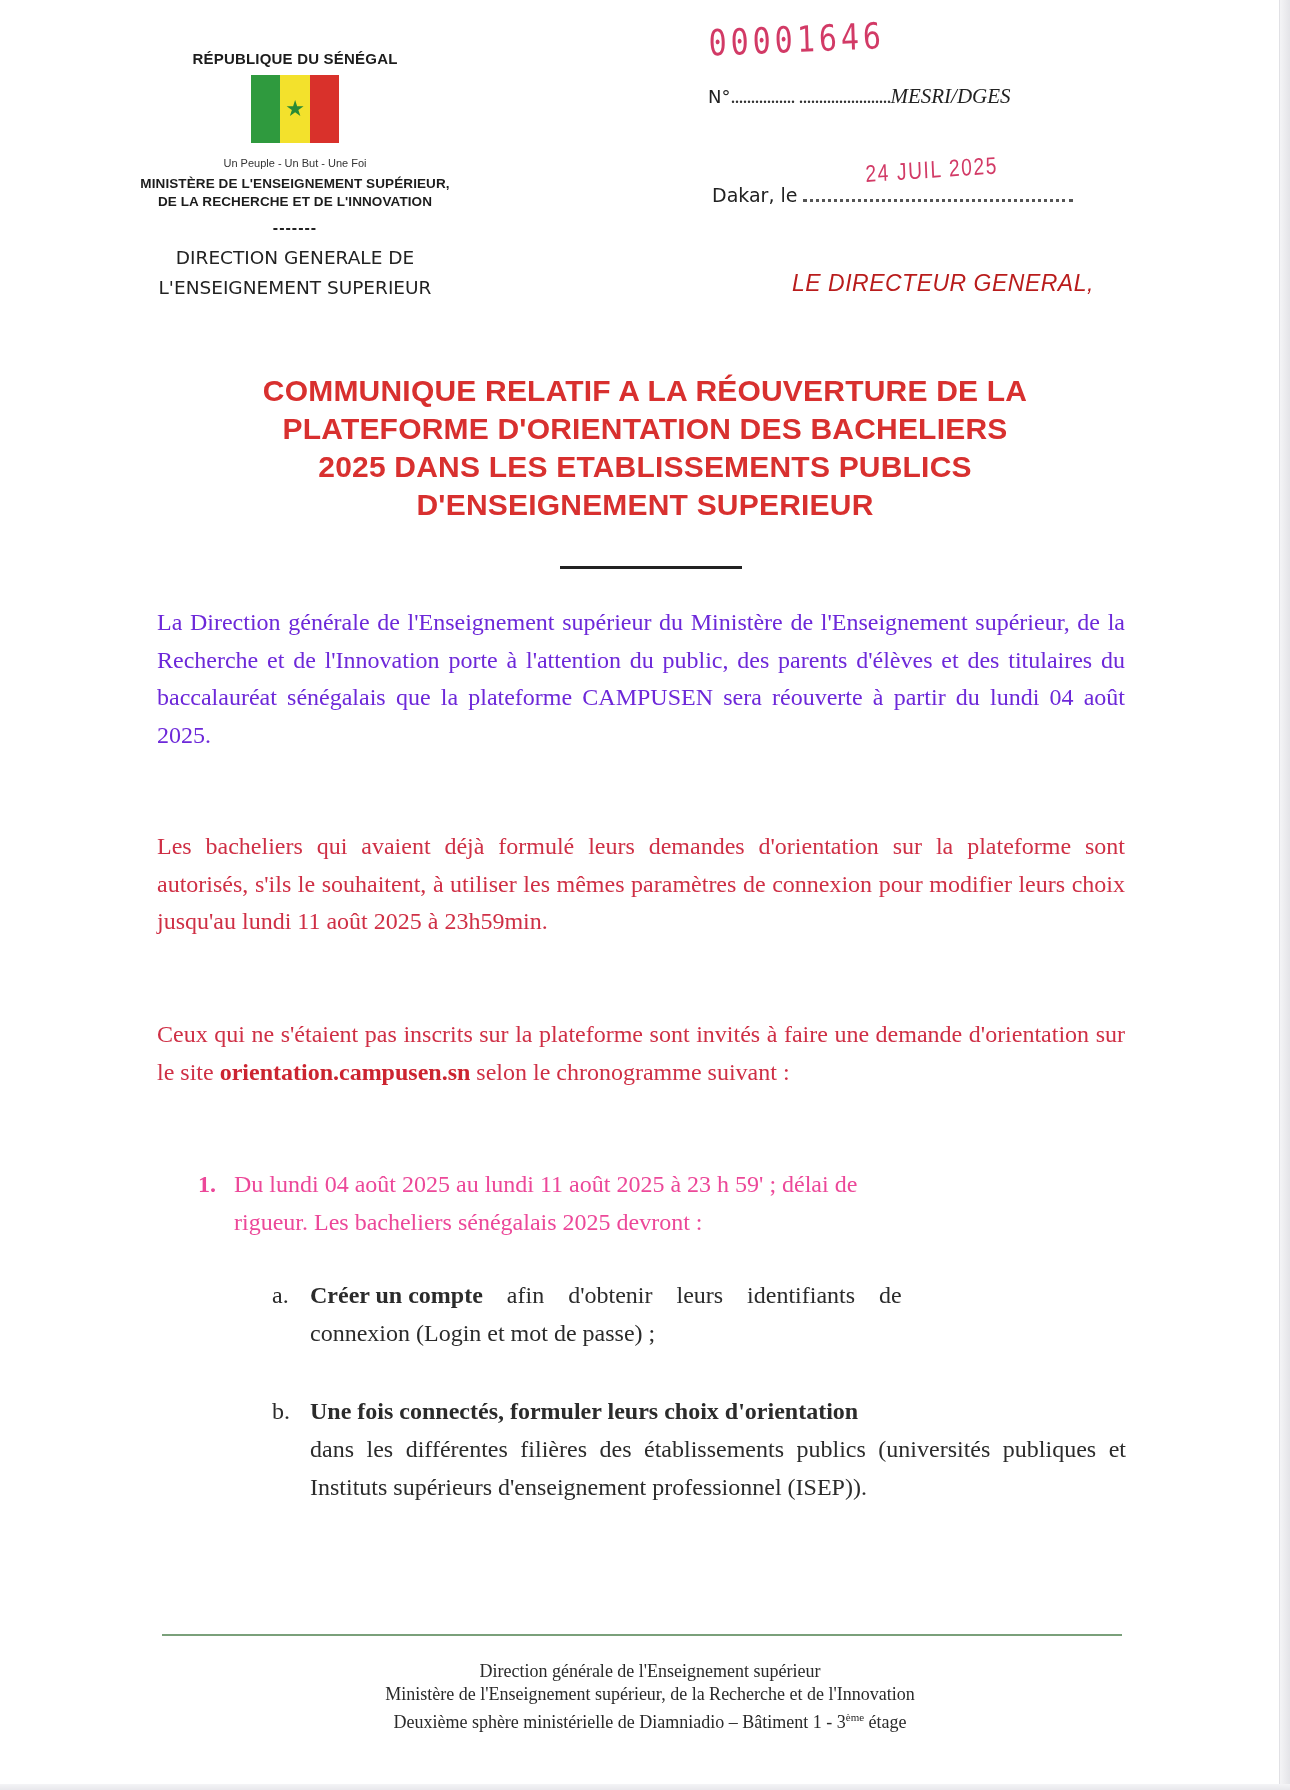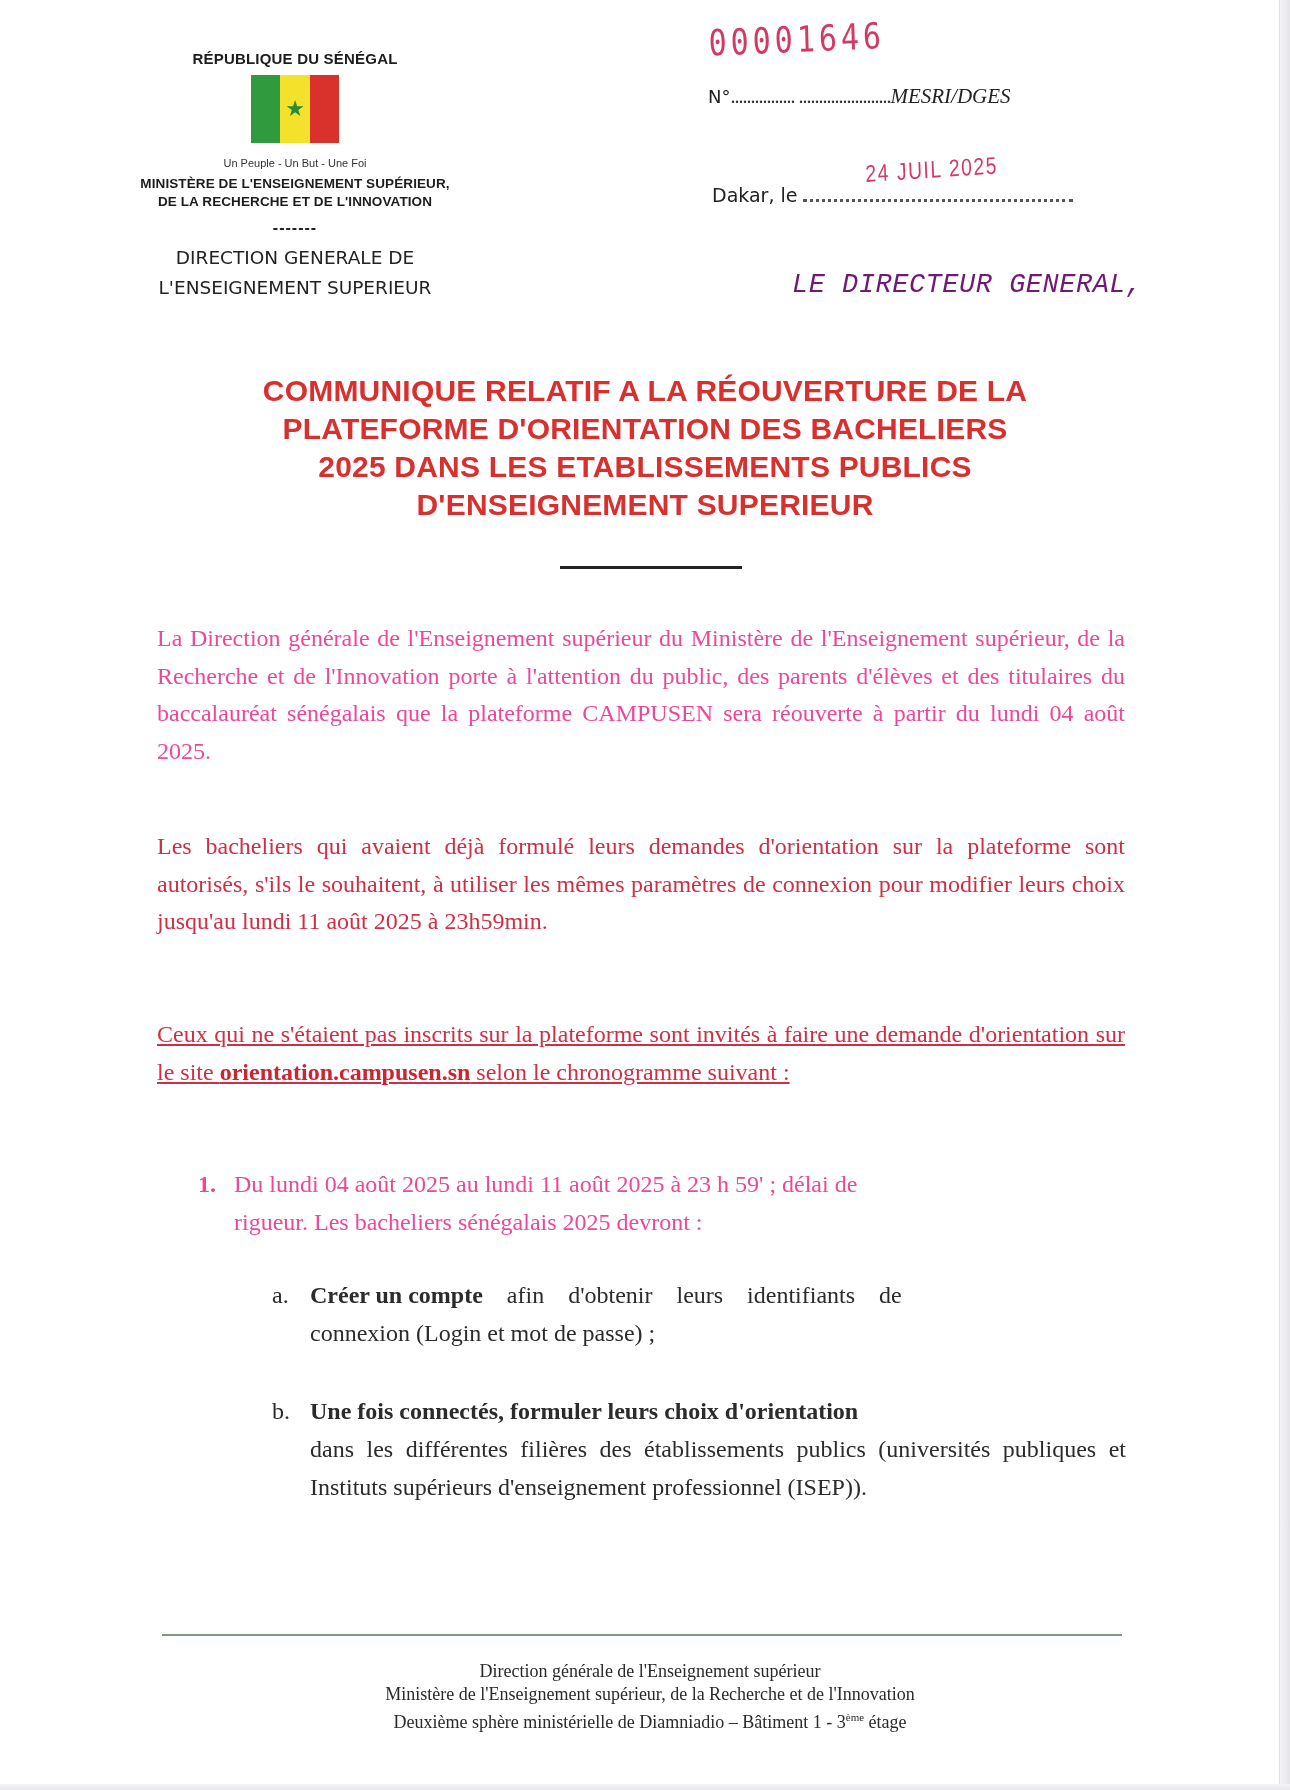--- a/index.html
+++ b/index.html
@@ -28,31 +28,31 @@
 
   
   .stamp-number { position: absolute; left: 708px; top: 22px; font-family: "DejaVu Sans Mono", monospace; font-size: 30px; color: #d23a66; letter-spacing: 4px; transform: scaleY(1.2) rotate(-2deg); transform-origin: left top; }
   .ref-line { position: absolute; left: 708px; top: 84px; font-size: 20px; color: #222; white-space: nowrap; }
   .ref-line .label { font-family: "DejaVu Sans", sans-serif; font-size: 18px; }
   .ref-line .dots { font-family: "Liberation Serif", serif; letter-spacing: -1px; color: #333; }
   .ref-line .code { font-family: "Liberation Serif", serif; font-style: italic; font-size: 21px; }
   .date-line { position: absolute; left: 712px; top: 184px; font-family: "DejaVu Sans", sans-serif; font-size: 19px; color: #222; white-space: nowrap; }
   .date-line .dots { display: inline-block; width: 270px; border-bottom: 3px dotted #555; height: 14px; margin-left: 6px; vertical-align: baseline; }
   .date-stamp { position: absolute; left: 866px; top: 160px; font-family: "Liberation Sans Narrow", "Liberation Sans", sans-serif; color: #d23a66; font-size: 24px; transform: scaleX(0.8) rotate(-3deg); transform-origin: left bottom; white-space: nowrap; letter-spacing: 2px; }
-  .directeur { position: absolute; left: 792px; top: 270px; font-family: Liberation Mono, monospace; font-style: italic; font-size: 27px; color: #701a75; letter-spacing: 0.5px; }
+  .directeur { position: absolute; left: 792px; top: 270px; font-family: Liberation Sans, sans-serif; font-style: italic; font-size: 23px; color: #b91c1c; letter-spacing: 0.5px; }
 
   
   .title { position: absolute; left: 150px; top: 372px; width: 990px; text-align: center; font-family: "Liberation Sans", sans-serif; font-weight: bold; font-size: 30px; line-height: 38px; color: #d8302f; letter-spacing: 0.2px; }
   .title-rule { position: absolute; left: 560px; top: 566px; width: 182px; height: 3px; background: #222; }
 
   
   .para { position: absolute; left: 157px; width: 968px; font-family: "Liberation Serif", serif; font-size: 24px; line-height: 37.5px; text-align: justify; }
-  .p1 { top: 620px; color: #ec4899; }
+  .p1 { top: 604px; color: #6d28d9; }
   .p2 { top: 828px; color: #cf2f45; }
-  .p3 { top: 1016px; color: #cf2f45; text-decoration: underline; }
+  .p3 { top: 1016px; color: #cf2f45; }
   .p3 .site { font-weight: bold; color: #cc2430; }
   .item1 { position: absolute; left: 198px; top: 1166px; width: 928px; font-size: 24px; line-height: 37.5px; color: #ec4899; }
   .item1 .num { font-weight: bold; display: inline-block; width: 36px; }
   .item1 .txt { display: inline; }
   .item1 .cont { padding-left: 36px; }
   .sub { position: absolute; left: 272px; width: 854px; font-size: 24px; line-height: 38px; color: #2b2b2b; text-align: justify; }
   .sub .letter { display: inline-block; width: 38px; }
   .sub b { font-weight: bold; }
   .sub-a { top: 1276px; }
   .sub-b { top: 1392px; }

